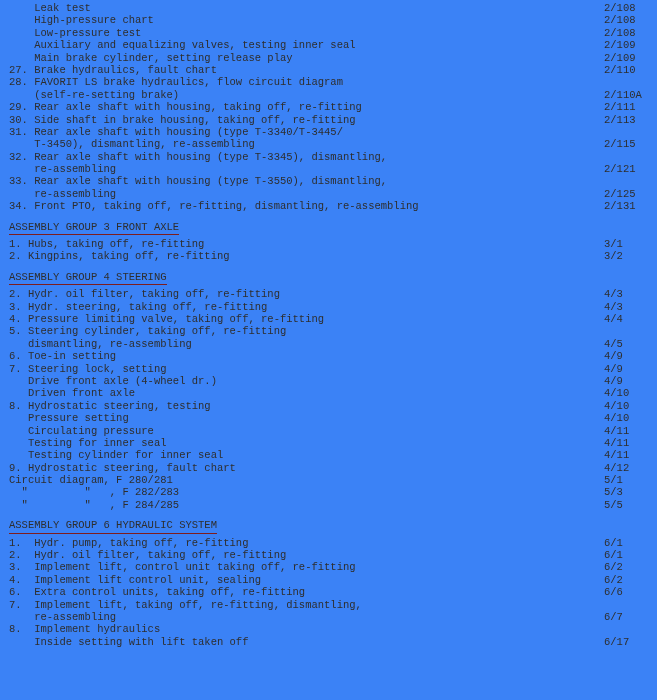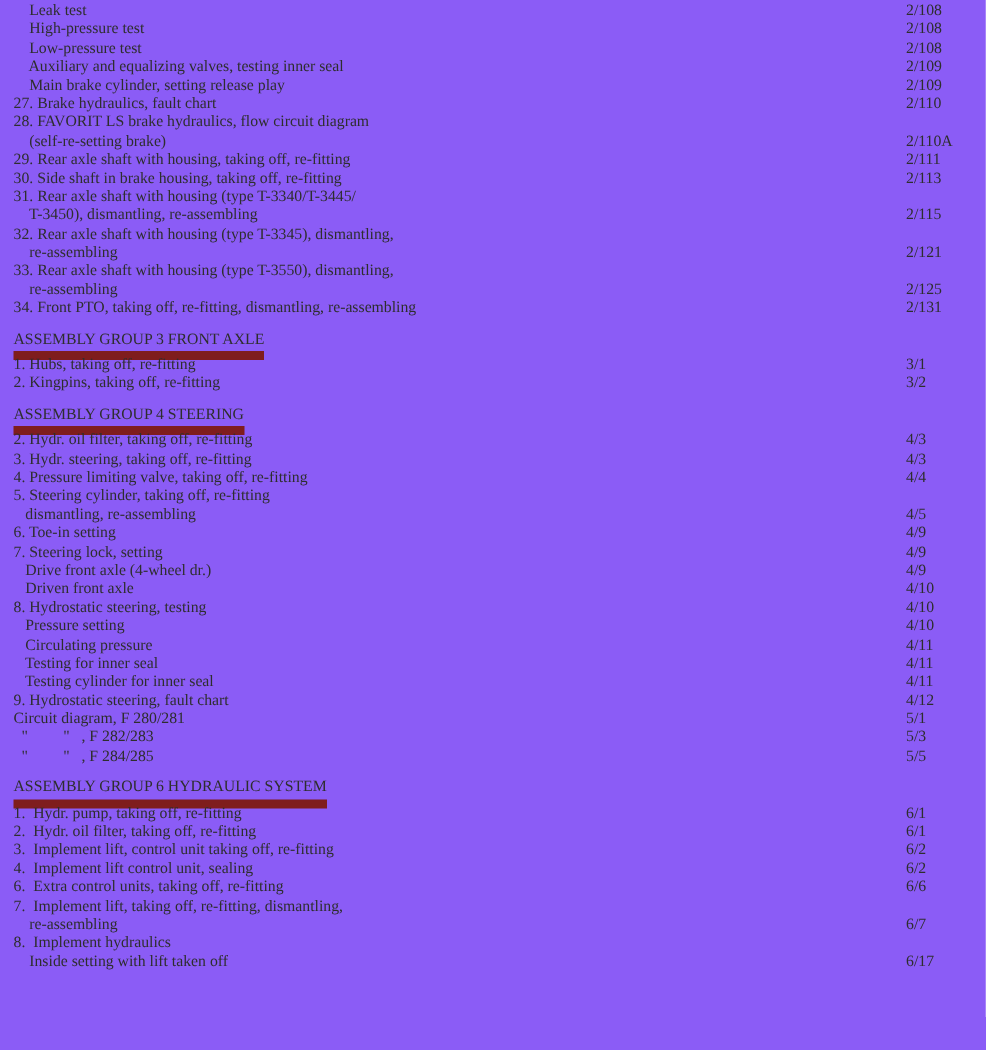--- a/index.html
+++ b/index.html
@@ -1,22 +1,22 @@
 <!DOCTYPE html>
 <html><head>
 <meta charset="utf-8">
 <style>
   html, body { margin: 0; padding: 0; }
   .page {
     position: relative;
     width: 657px;
     height: 700px;
-    background: #8b5cf6;
+    background: #3b82f6;
     color: #2e2e2e;
-    font-family: Liberation Serif, serif;
+    font-family: Liberation Mono, monospace;
     font-size: 10.5px;
     line-height: 12.4px;
     box-sizing: border-box;
     padding: 2px 0 0 9px;
     overflow: hidden;
   }
   .toc { width: 100%; }
   .row {
     display: flex;
     white-space: pre;
@@ -29,32 +29,32 @@
   }
   .row-page { white-space: pre; text-align: center; }
   .heading-row {
     margin-top: 8px;
     margin-bottom: 5px;
     height: 12.4px;
     white-space: pre;
   }
   .heading-text {
     display: inline-block;
-    border-bottom: 6px solid #7f1d1d;
+    border-bottom: 1px solid #7f1d1d;
     padding-bottom: 1px;
     text-align: center;
   }
 </style>
 </head>
 <body>
 
 <div class="page">
   <div class="toc" id="toc">
       <div class="row"><span class="row-text">    Leak test</span><span class="row-page">2/108</span></div>
-      <div class="row"><span class="row-text">    High-pressure test</span><span class="row-page">2/108</span></div>
+      <div class="row"><span class="row-text">    High-pressure chart</span><span class="row-page">2/108</span></div>
       <div class="row"><span class="row-text">    Low-pressure test</span><span class="row-page">2/108</span></div>
       <div class="row"><span class="row-text">    Auxiliary and equalizing valves, testing inner seal</span><span class="row-page">2/109</span></div>
       <div class="row"><span class="row-text">    Main brake cylinder, setting release play</span><span class="row-page">2/109</span></div>
       <div class="row"><span class="row-text">27. Brake hydraulics, fault chart</span><span class="row-page">2/110</span></div>
       <div class="row"><span class="row-text">28. FAVORIT LS brake hydraulics, flow circuit diagram</span><span class="row-page"></span></div>
       <div class="row"><span class="row-text">    (self-re-setting brake)</span><span class="row-page">2/110A</span></div>
       <div class="row"><span class="row-text">29. Rear axle shaft with housing, taking off, re-fitting</span><span class="row-page">2/111</span></div>
       <div class="row"><span class="row-text">30. Side shaft in brake housing, taking off, re-fitting</span><span class="row-page">2/113</span></div>
       <div class="row"><span class="row-text">31. Rear axle shaft with housing (type T-3340/T-3445/</span><span class="row-page"></span></div>
       <div class="row"><span class="row-text">    T-3450), dismantling, re-assembling</span><span class="row-page">2/115</span></div>

